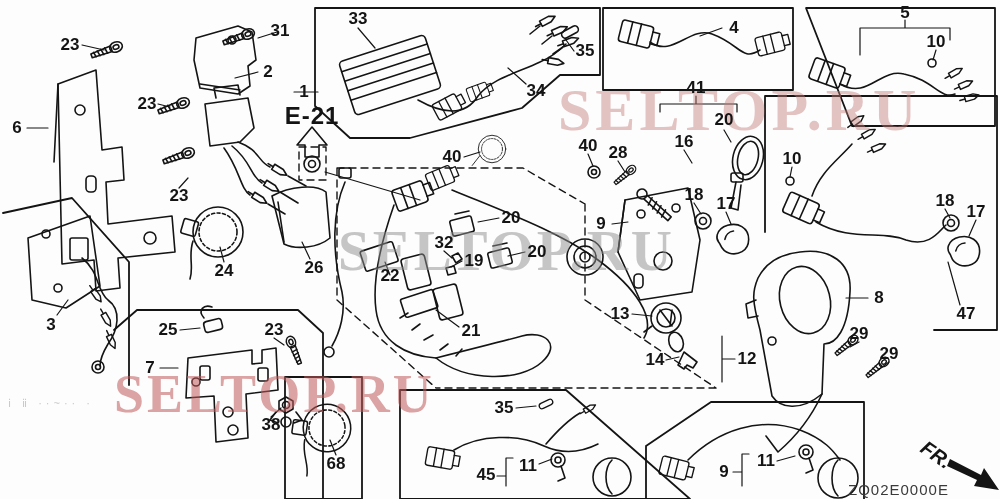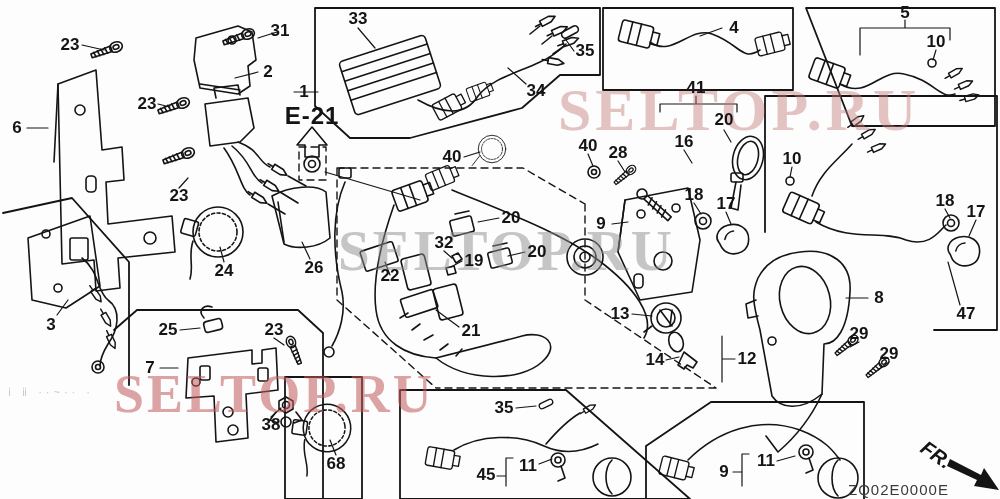--- a/index.html
+++ b/index.html
@@ -315,21 +315,21 @@
       <circle cx="838" cy="478" r="20"></circle>
         <path d="M838,460 C830,468 830,488 838,496"></path>
     </g>
 
     <path fill="#141414" stroke="none" d="M950,459 L981,475 L984,468 L999,490 L974,486 L977,480 L947,466 Z"></path>
   </svg>
 
   <div class="wm wm-pink">SELTOP.RU</div>
   <div class="wm wm-gray">SELTOP.RU</div>
   <div class="wm wm-red">SELTOP.RU</div>
-  <div class="smudge" style="left:8px;top:386px;">ⅰ ⅱ  ··~·· ·</div>
+  <div class="smudge" style="left:8px;top:397px;">ⅰ ⅱ  ··~·· ·</div>
 
   <div class="lbl" style="left:70px;top:45px">23</div>
   <div class="lbl" style="left:280px;top:31px">31</div>
   <div class="lbl" style="left:268px;top:72px">2</div>
   <div class="lbl" style="left:304px;top:92px">1</div>
   <div class="lbl" style="left:358px;top:19px">33</div>
   <div class="lbl" style="left:585px;top:51px">35</div>
   <div class="lbl" style="left:536px;top:91px">34</div>
   <div class="lbl" style="left:734px;top:28px">4</div>
   <div class="lbl" style="left:905px;top:13px">5</div>

